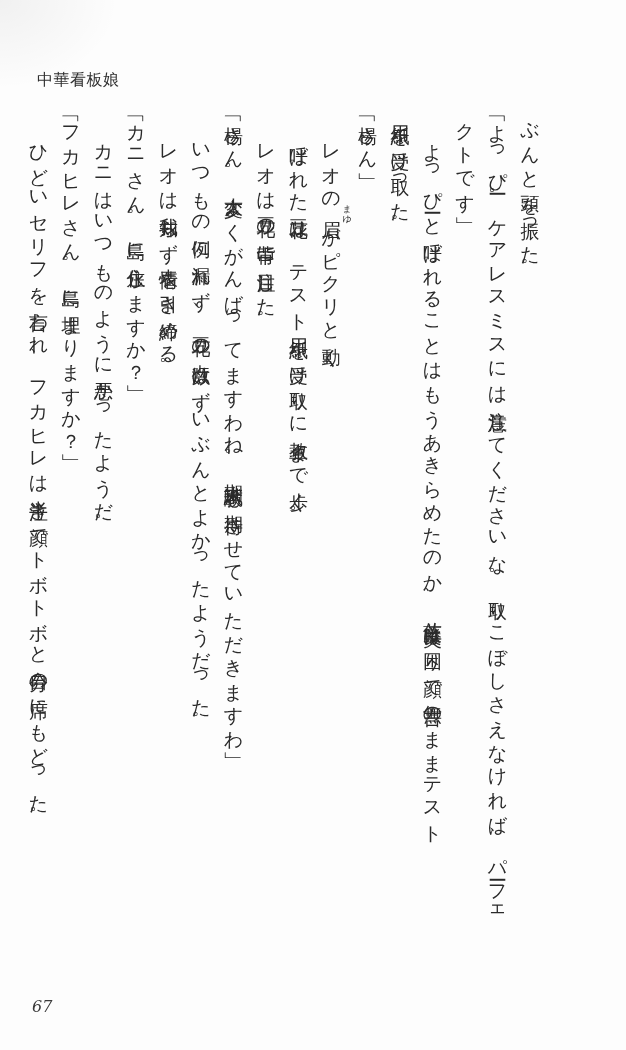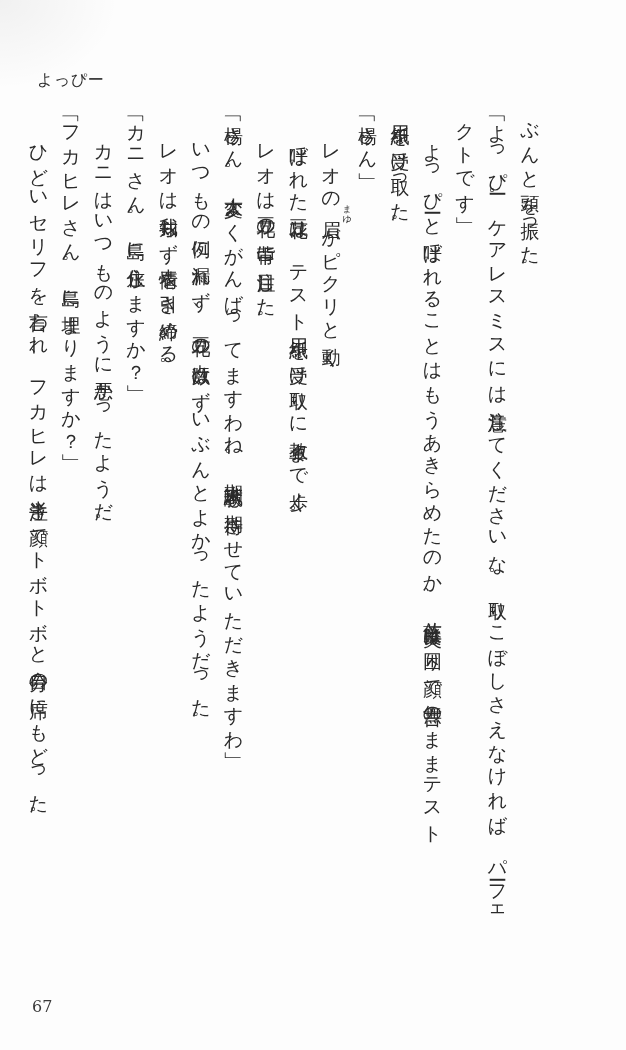--- a/index.html
+++ b/index.html
@@ -56,29 +56,30 @@
   rt {
     font-size: 9px;
     letter-spacing: 0;
     color: #2a2a2a;
   }
   .page-number {
     position: absolute;
     left: 32px;
     top: 997px;
     font-size: 16px;
+    font-style: italic;
     color: #3a3a3a;
   }
 </style>
 </head>
 <body>
 
 <div class="page">
 
-  <div class="running-head">よっぴー</div>
+  <div class="running-head">中華看板娘</div>
 
   <div class="text-block">
       <div class="tline">ぶんと頭を振った。</div>
       <div class="tline">「よっぴー。ケアレスミスには注意してくださいな。取りこぼしさえなければ、パーフェ</div>
       <div class="tline">クトです」</div>
       <div class="tline">　よっぴーと呼ばれることはもうあきらめたのか、佐藤良美は困り顔で無言のままテスト</div>
       <div class="tline">用紙を受け取った。</div>
       <div class="tline">「楊さん」</div>
       <div class="tline">　レオの<ruby>眉<rt>まゆ</rt></ruby>がピクリと動く。</div>
       <div class="tline">　呼ばれた豆花は、テスト用紙を受け取りに教卓まで歩く。</div>

